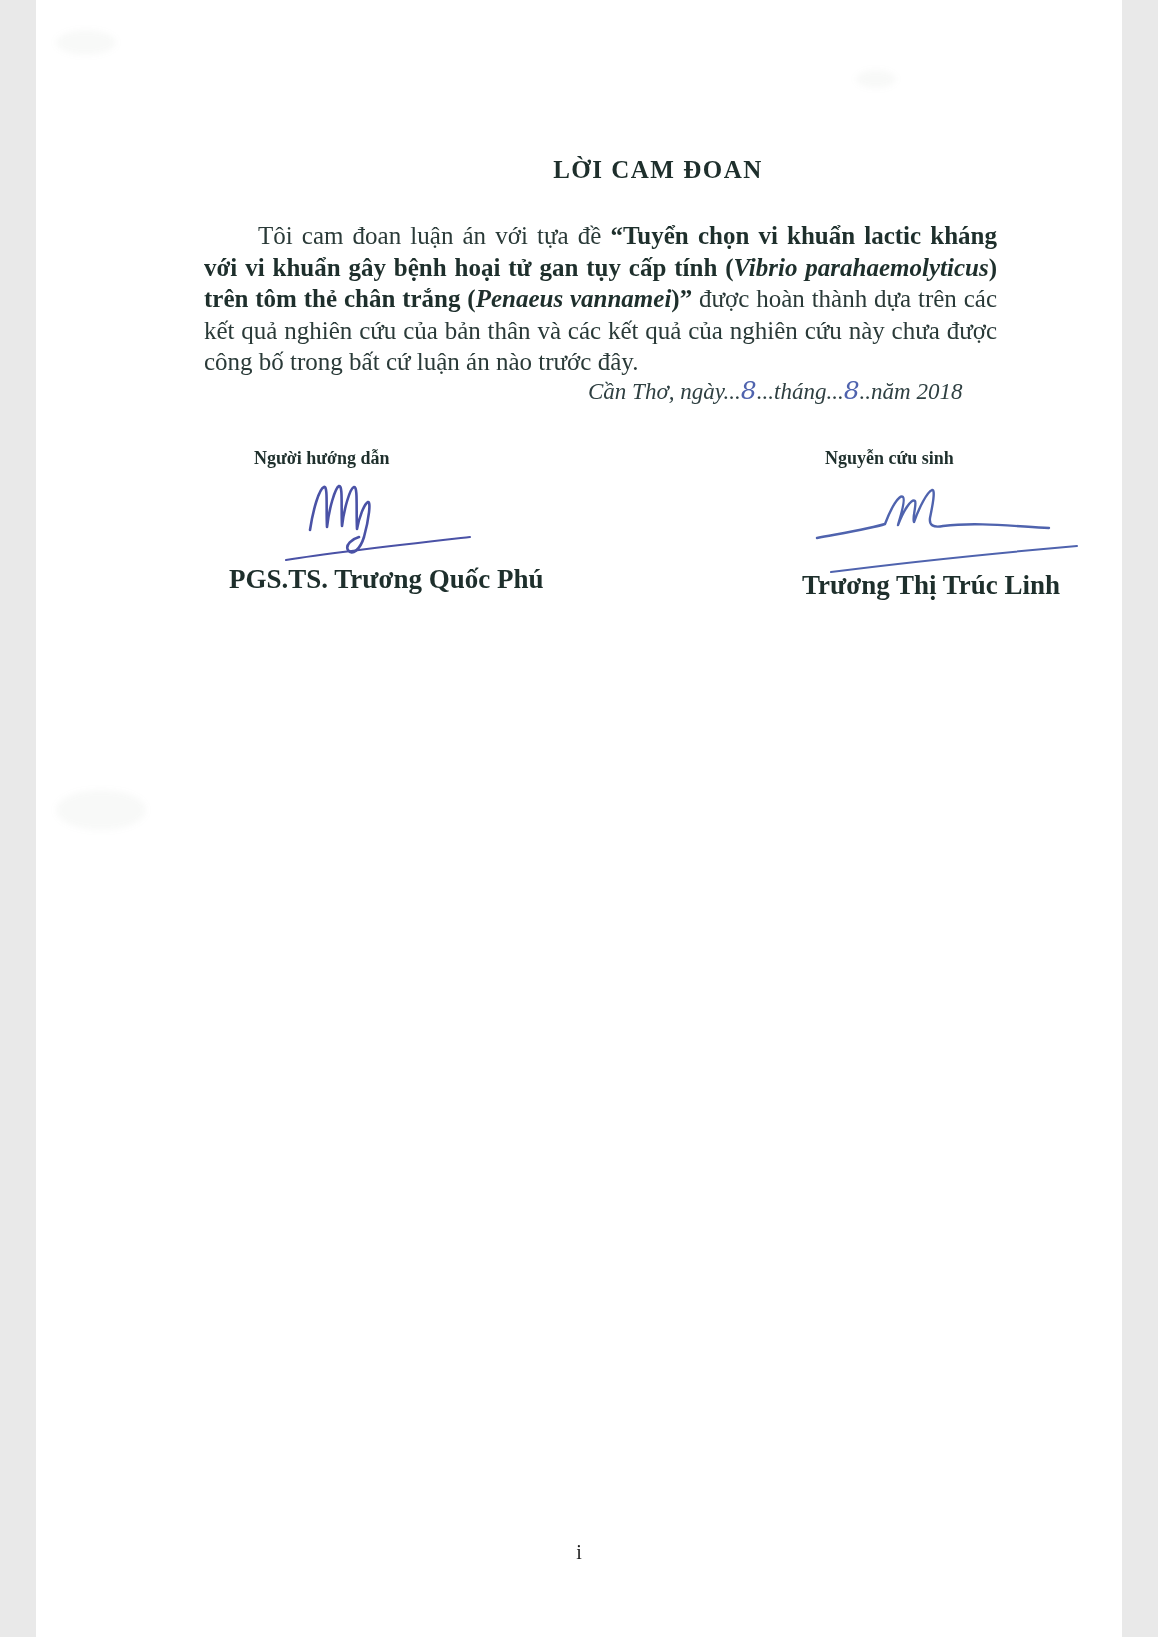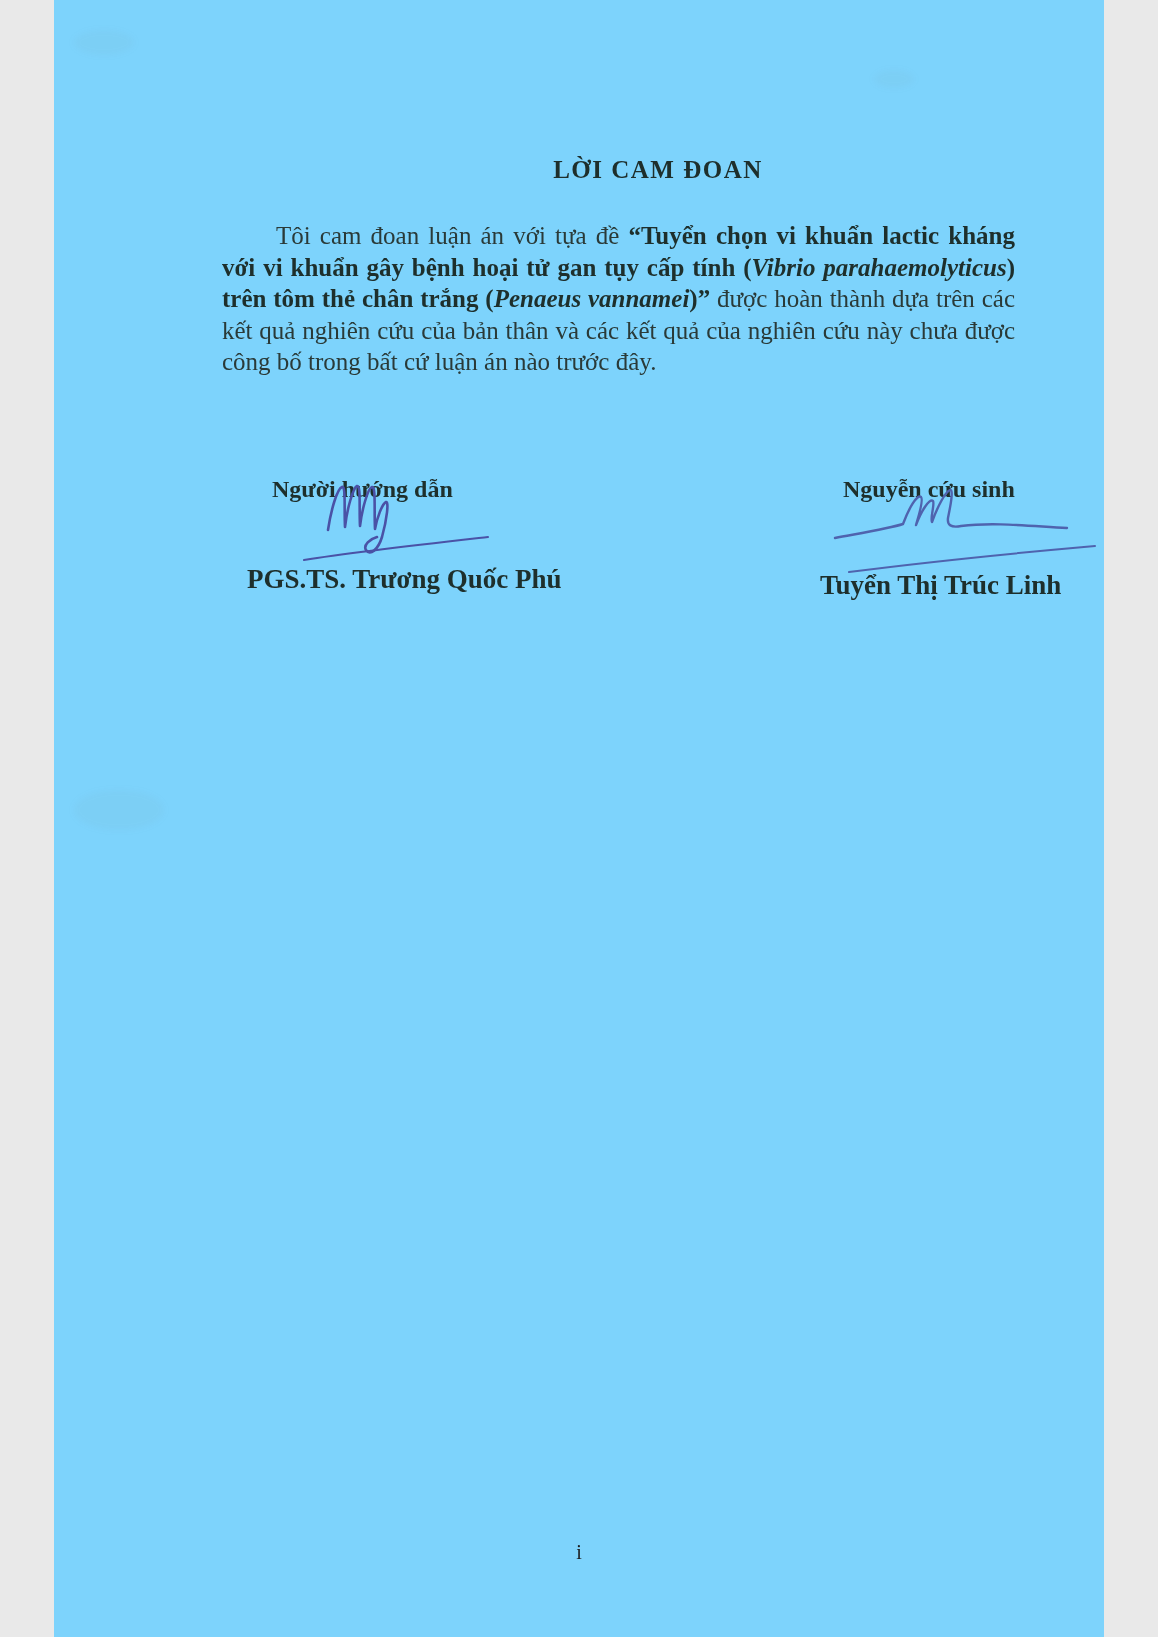--- a/index.html
+++ b/index.html
@@ -5,24 +5,25 @@
   html, body {
     margin: 0;
     padding: 0;
     background: #e9e9e9;
   }
   .page {
     position: relative;
     width: 1050px;
     height: 1637px;
     margin: 0 auto;
-    background: #7dd3fc;
+    background: #ffffff;
     font-family: "Liberation Serif", "DejaVu Serif", serif;
     color: #253434;
     overflow: hidden;
+    padding-left: 36px;
   }
   
   .artifact {
     position: absolute;
     background: rgba(120,130,125,0.05);
     border-radius: 50%;
     filter: blur(3px);
   }
   .title {
     position: absolute;
@@ -62,25 +63,24 @@
     white-space: nowrap;
   }
   .hand {
     font-style: italic;
     font-size: 25px;
     line-height: 1;
     font-family: "DejaVu Serif", serif;
   }
   .sig-label {
     position: absolute;
-    font-size: 24px;
+    font-size: 18px;
     font-weight: bold;
     color: #1e2f2c;
     white-space: nowrap;
-    margin-top: 28px;
   }
   .sig-label.left  { left: 218px; top: 448px; }
   .sig-label.right { left: 789px; top: 448px; }
   .sig-svg { position: absolute; }
   .sig-svg.left  { left: 222px; top: 474px; }
   .sig-svg.right { left: 763px; top: 468px; }
   .sig-name {
     position: absolute;
     font-size: 27px;
     font-weight: bold;
@@ -105,20 +105,21 @@
 <div class="page">
 
   <div class="artifact" style="left:20px; top:30px; width:60px; height:25px;"></div>
   <div class="artifact" style="left:20px; top:790px; width:90px; height:40px;"></div>
   <div class="artifact" style="left:820px; top:70px; width:40px; height:18px;"></div>
 
   <h1 class="title">LỜI CAM ĐOAN</h1>
 
   <p class="paragraph"><span>Tôi cam đoan luận án với tựa đề </span><span class="b">“Tuyển chọn vi khuẩn lactic kháng với vi khuẩn gây bệnh hoại tử gan tụy cấp tính (</span><span class="bi">Vibrio parahaemolyticus</span><span class="b">) trên tôm thẻ chân trắng (</span><span class="bi">Penaeus vannamei</span><span class="b">)”</span><span> được hoàn thành dựa trên các kết quả nghiên cứu của bản thân và các kết quả của nghiên cứu này chưa được công bố trong bất cứ luận án nào trước đây.</span></p>
 
+  <div class="date-line"><span>Cần Thơ, ngày...</span><span class="hand" style="color: rgb(79, 99, 174);">8</span><span>...tháng...</span><span class="hand" style="color: rgb(79, 99, 174);">8</span><span>..năm 2018</span></div>
 
   <div class="sig-label left">Người hướng dẫn</div>
   <div class="sig-label right">Nguyễn cứu sinh</div>
 
   <svg class="sig-svg left" width="225" height="95" viewBox="0 0 225 95">
     <path d="M52,56 C55,36 61,15 66,13 C70,11 68,34 69,53
              C71,35 77,14 81,12 C85,11 83,33 84,52
              C86,35 92,14 96,13 C100,12 98,36 99,55
              C101,44 106,30 110,28 C113,27 111,45 106,63
              C102,76 94,82 90,76 C87,71 94,65 101,63" fill="none" stroke-width="2.6" stroke-linecap="round" stroke-linejoin="round" stroke="#4a52a6"></path>
@@ -128,17 +129,17 @@
   <svg class="sig-svg right" width="290" height="110" viewBox="0 0 290 110">
     <path d="M18,70 C50,64 74,60 86,56 C92,40 100,26 104,29
              C107,32 101,50 99,57 C104,44 112,30 116,33
              C118,36 113,50 115,54 C120,40 128,24 133,22
              C137,21 133,40 131,50 C130,57 134,60 144,58
              C177,54 212,58 250,60" fill="none" stroke-width="2.4" stroke-linecap="round" stroke-linejoin="round" stroke="#4f63ae"></path>
     <path d="M32,104 C110,94 210,84 278,78" fill="none" stroke-width="2" stroke-linecap="round" stroke="#4f63ae"></path>
   </svg>
 
   <div class="sig-name left">PGS.TS. Trương Quốc Phú</div>
-  <div class="sig-name right">Tuyển Thị Trúc Linh</div>
+  <div class="sig-name right">Trương Thị Trúc Linh</div>
 
   <div class="page-number">i</div>
 
 </div>
 
 </body></html>

